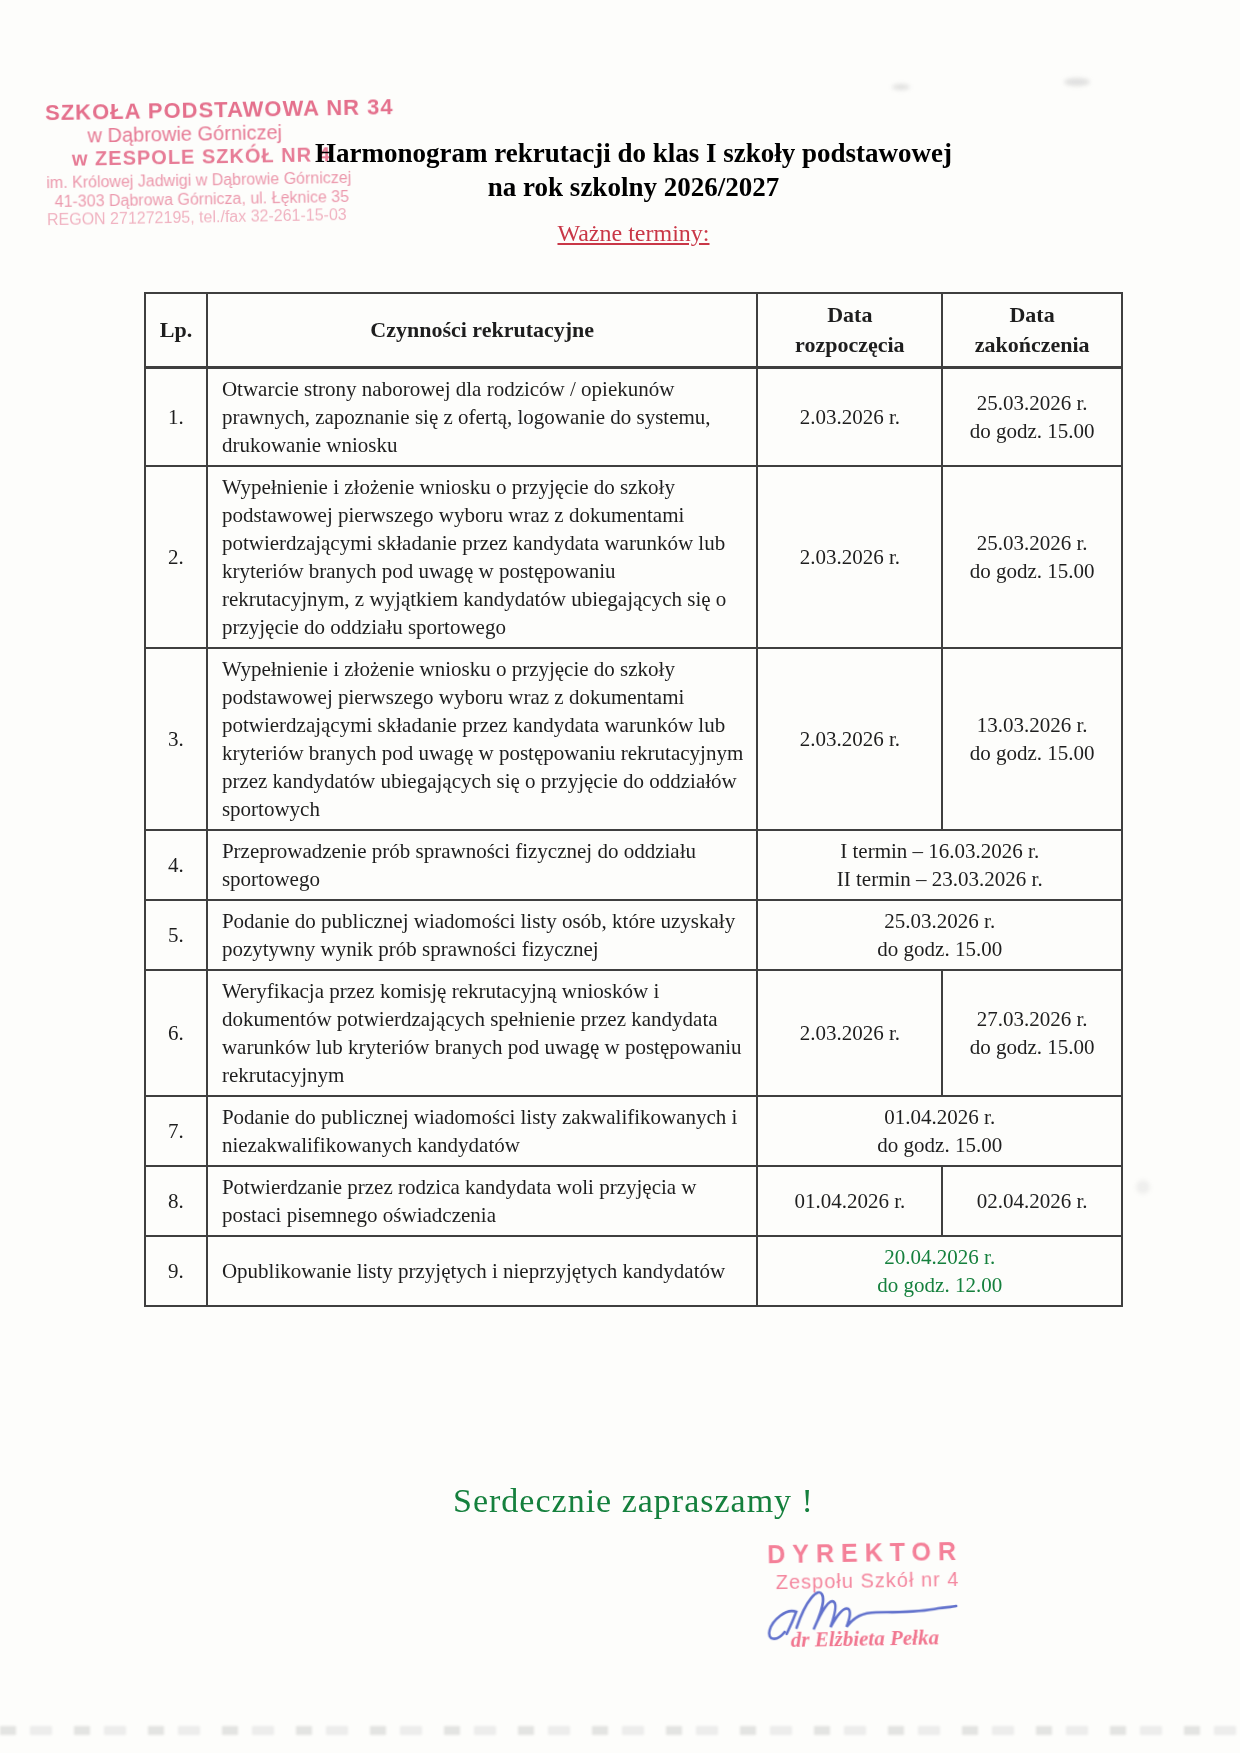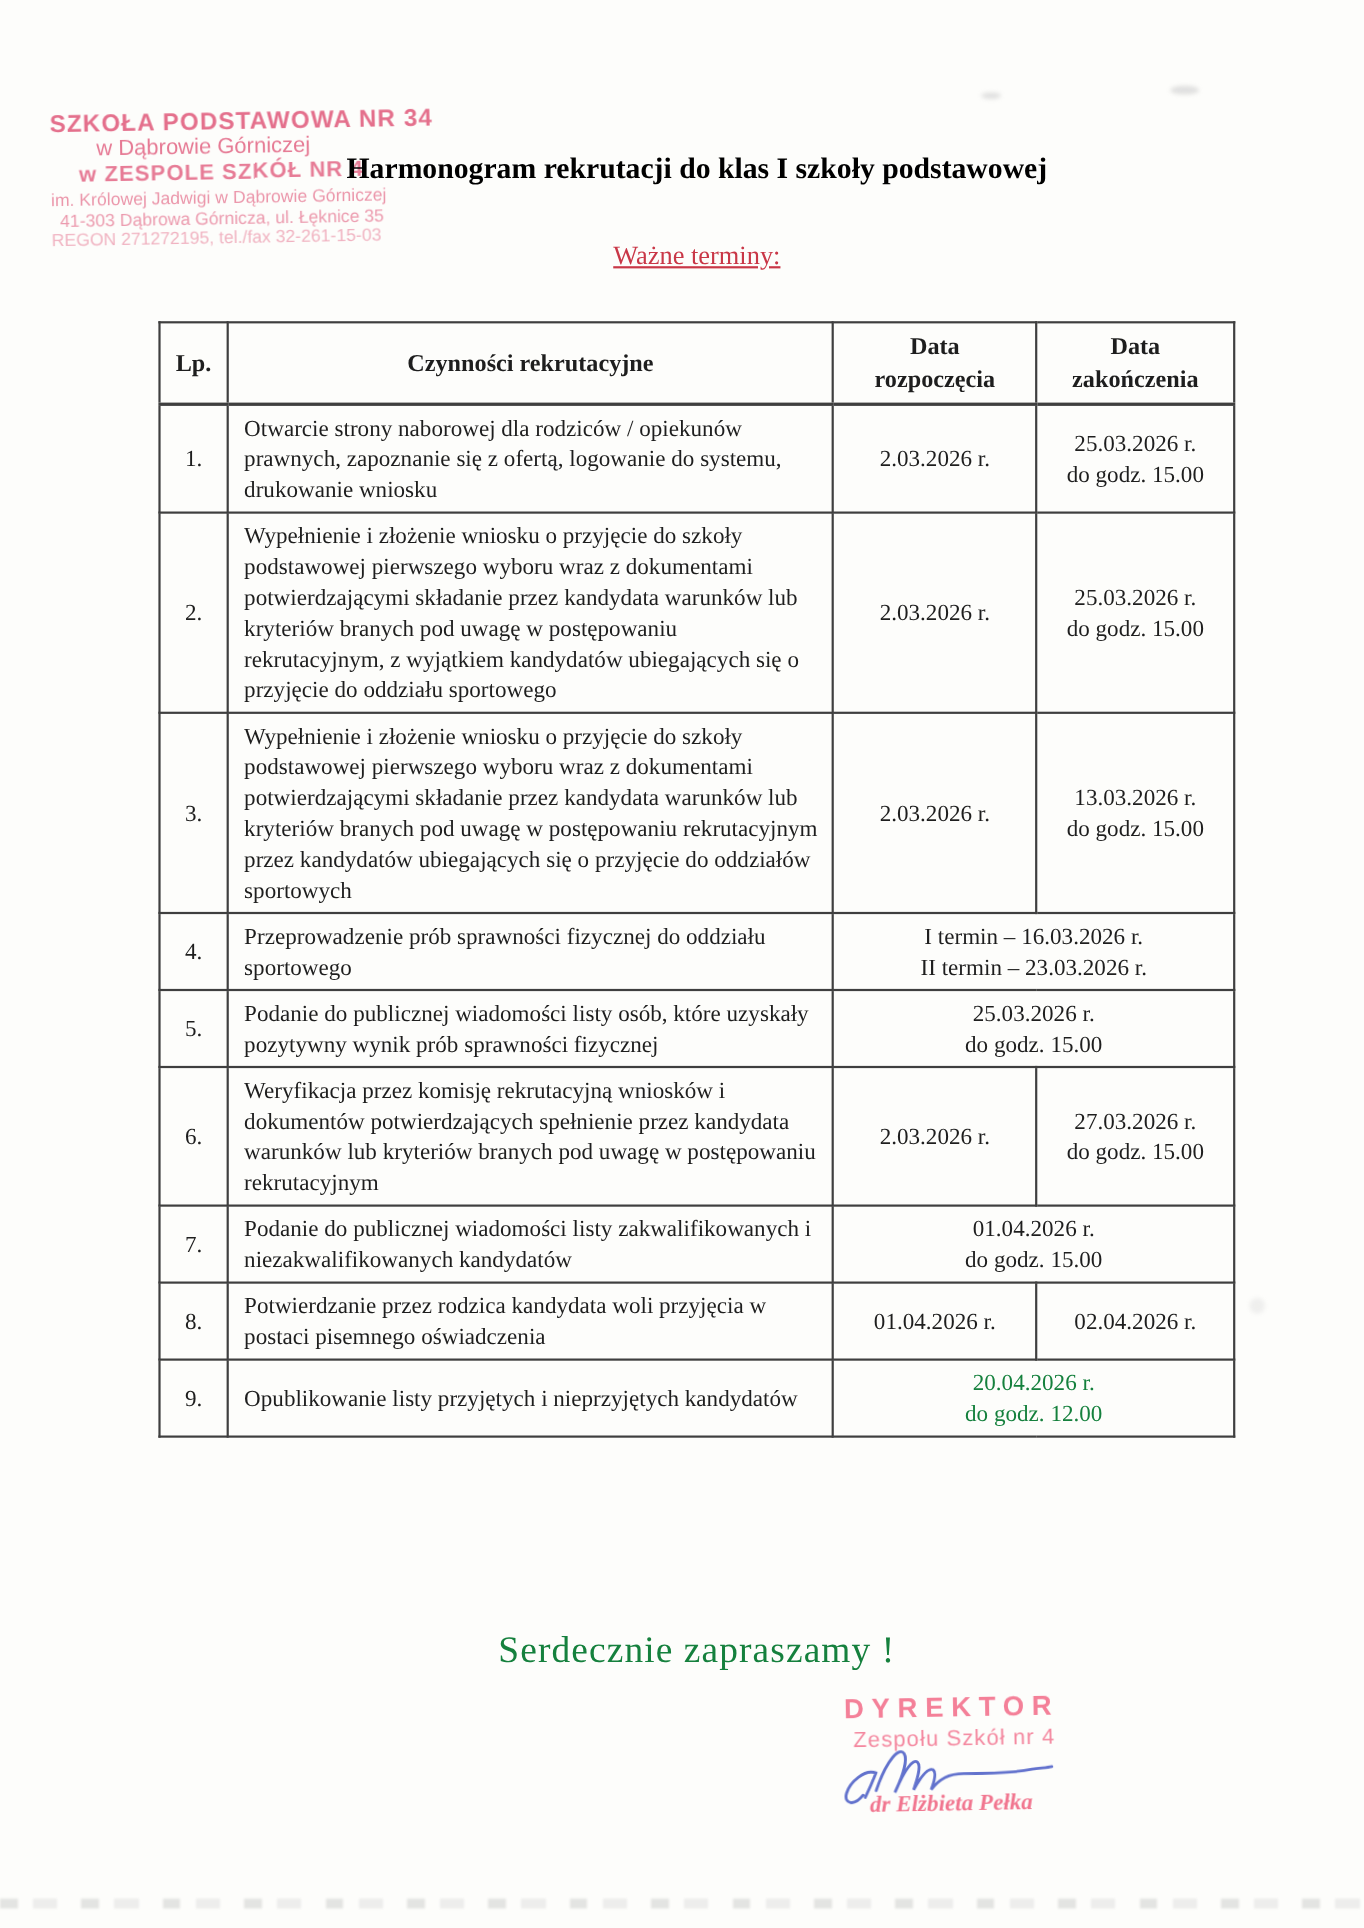--- a/index.html
+++ b/index.html
@@ -106,20 +106,21 @@
   <div class="s1">SZKOŁA PODSTAWOWA NR 34</div>
   <div class="s2">w Dąbrowie Górniczej</div>
   <div class="s3">w ZESPOLE SZKÓŁ NR 4</div>
   <div class="s4">im. Królowej Jadwigi w Dąbrowie Górniczej</div>
   <div class="s5">41-303 Dąbrowa Górnicza, ul. Łęknice 35</div>
   <div class="s6">REGON 271272195, tel./fax 32-261-15-03</div>
 </div>
 
 <div class="title-block">
   <div class="title-line">Harmonogram rekrutacji do klas I szkoły podstawowej</div>
+  <div class="title-line">na rok szkolny 2026/2027</div>
 </div>
 
 <div class="section-heading">
   <span>Ważne terminy:</span>
 </div>
 
 <table class="schedule">
   <colgroup>
       <col class="c-lp">
       <col class="c-act">

